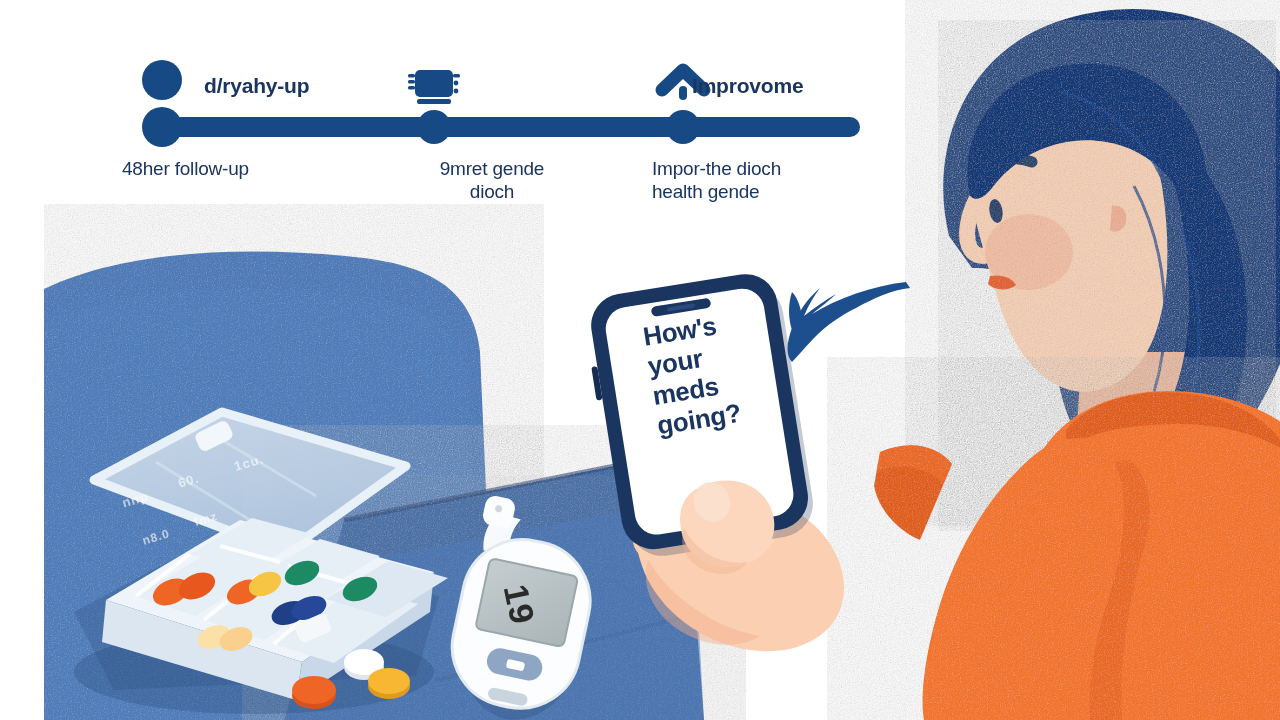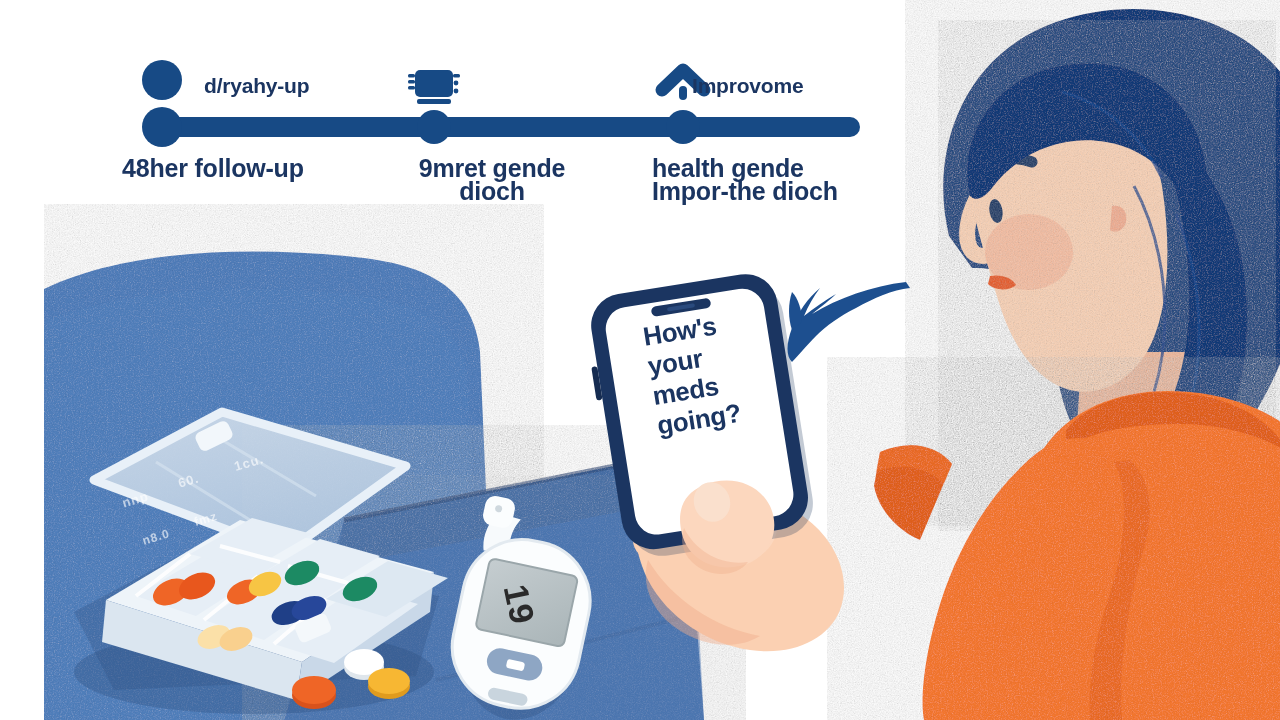--- a/index.html
+++ b/index.html
@@ -9,21 +9,21 @@
     background:#ffffff;
     font-family:"Liberation Sans", sans-serif;
     overflow:hidden;
   }
   #scene{position:relative;width:1280px;height:720px;overflow:hidden;background:#3b82f6;margin-left:44px;}
   #scene svg.layer{position:absolute;top:0;left:0;width:1280px;height:720px;}
 
   
   .tl-text{position:absolute;color:#1b3a6b;font-weight:700;letter-spacing:-0.2px;}
   .tl-title{font-size:21px;line-height:24px;color:#1b3561;}
-  .tl-sub{font-size:25px;line-height:23px;color:#1b3561;font-weight:700;}
+  .tl-sub{font-size:19px;line-height:23px;color:#1b3561;font-weight:400;}
 
   #tl-title-1{left:160px;top:74px;}
   #tl-title-2{left:648px;top:74px;}
   #tl-sub-1{left:78px;top:157px;width:230px;}
   #tl-sub-2{left:358px;top:157px;width:180px;text-align:center;}
   #tl-sub-3{left:608px;top:157px;width:220px;}
 
   
   #phone-msg{
     position:absolute;
@@ -349,22 +349,22 @@
   <div class="tl-text tl-title" id="tl-title-2">Improvome</div>
 
   <div class="tl-text tl-sub" id="tl-sub-1">48her follow-up</div>
 
   <div class="tl-text tl-sub" id="tl-sub-2">
     <div>9mret gende</div>
     <div>dioch</div>
   </div>
 
   <div class="tl-text tl-sub" id="tl-sub-3">
+    <div>Impor-the dioch</div>
     <div>health gende</div>
-    <div>Impor-the dioch</div>
   </div>
 
   <div id="phone-msg">
     <div>How's</div>
     <div>your</div>
     <div>meds</div>
     <div>going?</div>
   </div>
 
   <div id="meter-reading">19</div>

